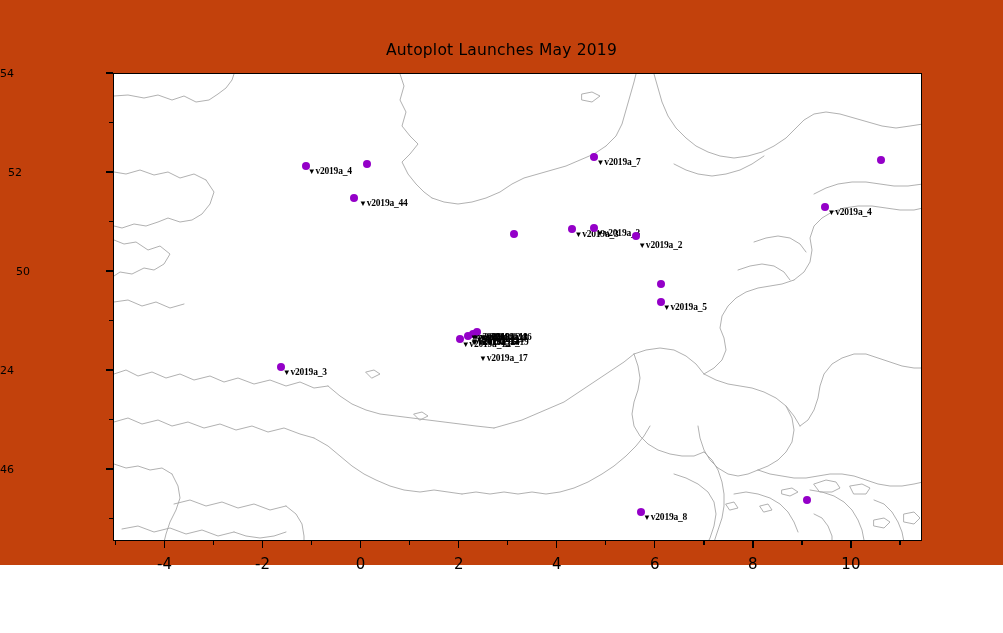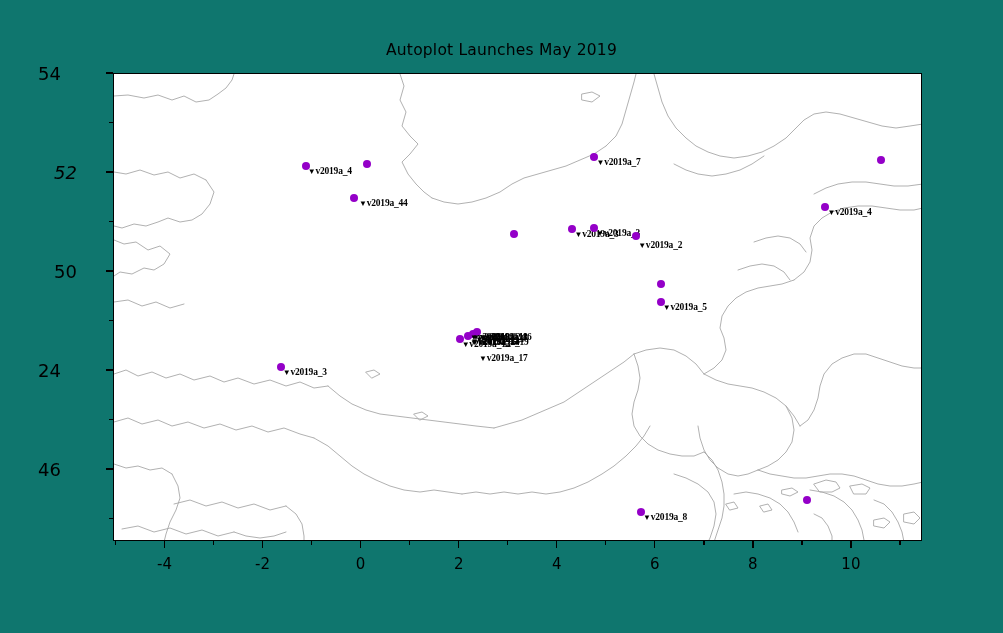--- a/index.html
+++ b/index.html
@@ -1,18 +1,18 @@
 <!DOCTYPE html>
 <html><head>
 <meta charset="utf-8">
 <style>
   html,body{margin:0;padding:0;background:#ffffff;}
   body{width:1003px;height:633px;overflow:hidden;
        font-family:"DejaVu Sans","Liberation Sans",sans-serif;}
-  #root{position:relative;width:1003px;height:633px;background:#0f766e;}
+  #root{position:relative;width:1003px;height:565px;background:#c2410c;}
 
   #chart-title{
     position:absolute;left:0;top:41px;width:1003px;text-align:center;
     font-size:15.5px;color:#000000;letter-spacing:0.2px;
   }
 
   
   #plot-frame{
     position:absolute;left:113px;top:73px;width:809px;height:468px;
     border:1.4px solid #000000;box-sizing:border-box;overflow:hidden;
@@ -33,21 +33,21 @@
   .pt-label .caret{font-size:8px;}
 
   
   .tick-x{position:absolute;width:1.4px;background:#000000;}
   .tick-y{position:absolute;height:1.4px;background:#000000;}
   .ticklabel-x{
     position:absolute;font-size:15px;color:#000000;text-align:center;
     transform:translateX(-50%);
   }
   .ticklabel-y{
-    position:absolute;font-size:18px;color:#000000;text-align:center;
+    position:absolute;font-size:11px;color:#000000;text-align:left;
     transform:translateY(-50%);
   }
 </style>
 </head>
 <body>
 
 <div id="root">
 
   <div id="chart-title">Autoplot Launches May 2019</div>
 
@@ -162,21 +162,21 @@
       <div class="tick-x" style="left: 703.115px; top: 541px; height: 4px;"></div>
       <div class="tick-x" style="left: 801.176px; top: 541px; height: 4px;"></div>
       <div class="tick-x" style="left: 899.236px; top: 541px; height: 4px;"></div>
       <div class="tick-y" style="top: 468.49px; left: 106px; width: 7px;"></div>
       <div class="ticklabel-y" style="top: 469.19px; left: 0px; width: 99px;">46</div>
       <div class="tick-y" style="top: 369.443px; left: 106px; width: 7px;"></div>
       <div class="ticklabel-y" style="top: 370.143px; left: 0px; width: 99px;">24</div>
       <div class="tick-y" style="top: 270.395px; left: 106px; width: 7px;"></div>
       <div class="ticklabel-y" style="top: 271.095px; left: 16px; width: 99px;">50</div>
       <div class="tick-y" style="top: 171.348px; left: 106px; width: 7px;"></div>
-      <div class="ticklabel-y" style="top: 172.048px; left: 16px; width: 99px; font-style: italic;">52</div>
+      <div class="ticklabel-y" style="top: 172.048px; left: 8px; width: 99px;">52</div>
       <div class="tick-y" style="top: 72.3px; left: 106px; width: 7px;"></div>
       <div class="ticklabel-y" style="top: 73px; left: 0px; width: 99px;">54</div>
       <div class="tick-y" style="top: 518.014px; left: 109px; width: 4px;"></div>
       <div class="tick-y" style="top: 418.967px; left: 109px; width: 4px;"></div>
       <div class="tick-y" style="top: 319.919px; left: 109px; width: 4px;"></div>
       <div class="tick-y" style="top: 220.871px; left: 109px; width: 4px;"></div>
       <div class="tick-y" style="top: 121.824px; left: 109px; width: 4px;"></div>
       <div class="marker" title="v2019a_4" style="left: 305.689px; top: 165.61px; background: rgb(148, 0, 200);"></div>
       <div class="pt-label" style="left: 307.689px; top: 170.61px;"><span class="caret">▼</span><span>v2019a_4</span></div>
       <div class="marker" title="" style="left: 366.977px; top: 164.124px; background: rgb(148, 0, 200);"></div>

